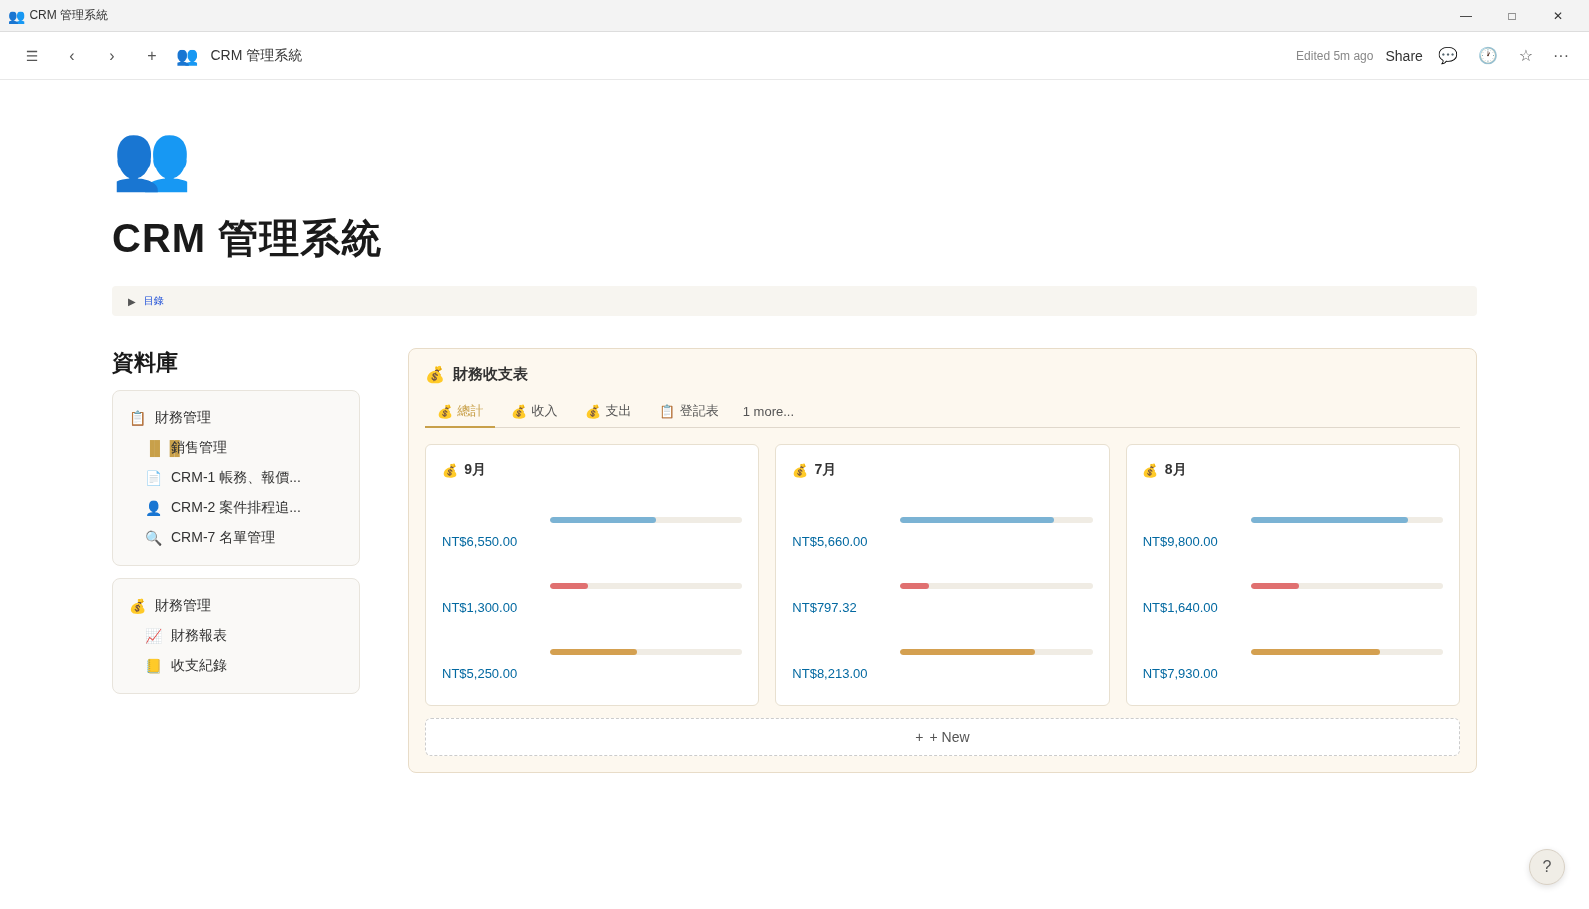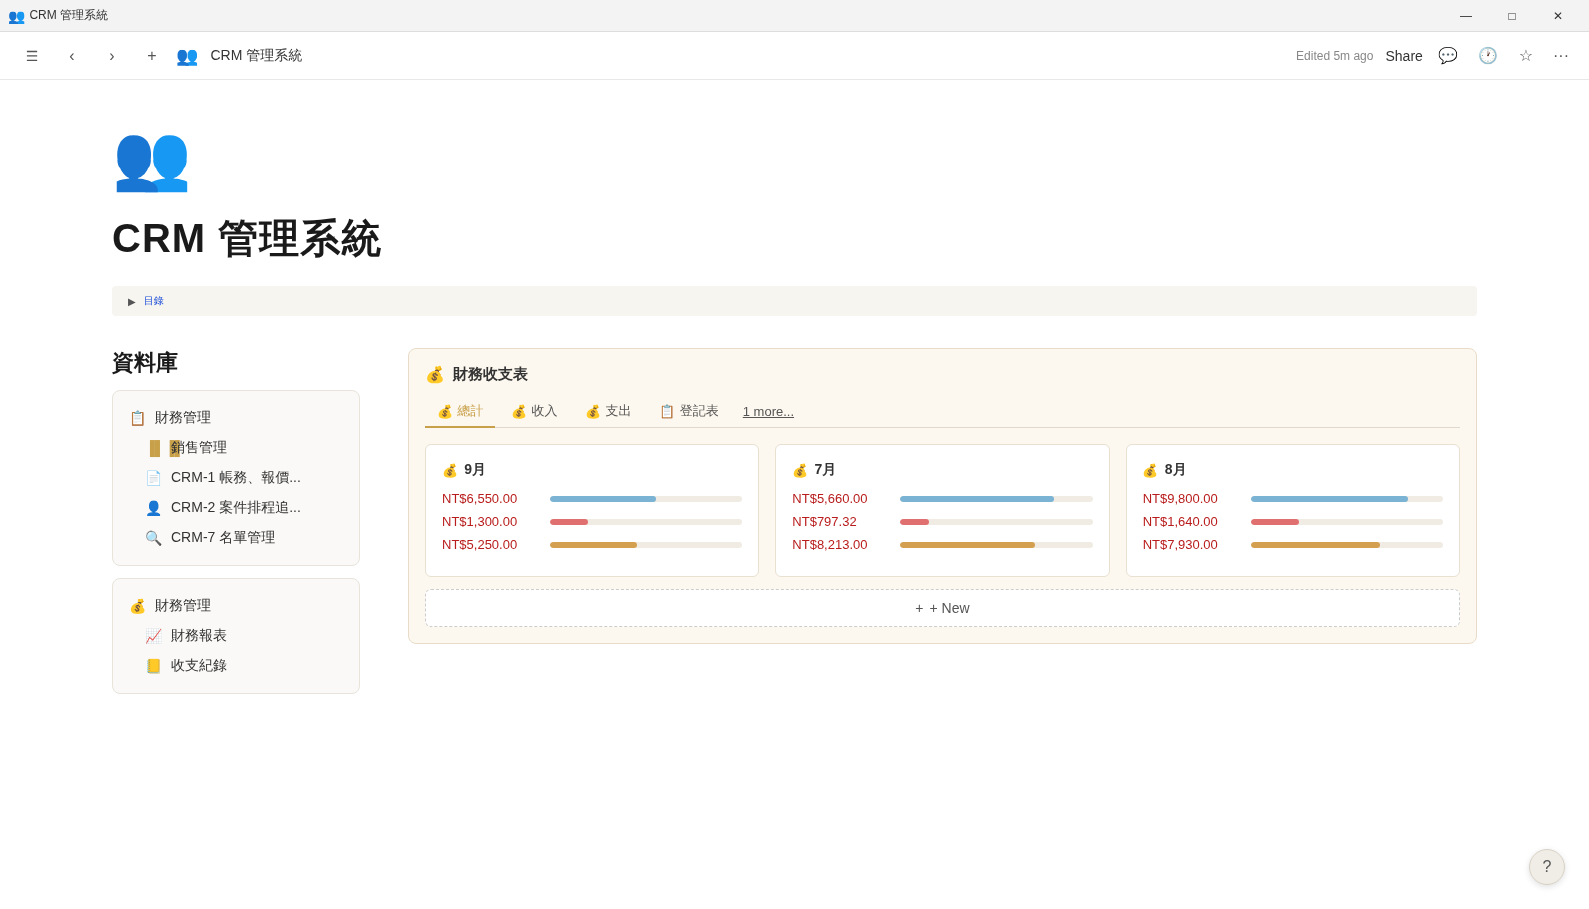--- a/index.html
+++ b/index.html
@@ -85,33 +85,33 @@
     
     .tabs { display: flex; align-items: center; gap: 4px; margin-bottom: 16px; border-bottom: 1px solid #e0d8cc; padding-bottom: 0; }
     .tab {
       display: flex; align-items: center; gap: 4px;
       padding: 6px 12px; font-size: 13px; color: #555;
       cursor: pointer; border-bottom: 2px solid transparent;
       margin-bottom: -1px;
     }
     .tab.active { border-bottom: 2px solid #c8a04a; color: #c8a04a; font-weight: 500; }
     .tab-icon { font-size: 13px; color: #c8a04a; }
-    .tab-more { font-size: 13px; color: #555; cursor: pointer; padding: 6px 8px; text-decoration: underline; }
+    .tab-more { font-size: 13px; color: #555; cursor: pointer; padding: 6px 8px; }
 
     
     .month-cards { display: flex; gap: 16px; margin-bottom: 12px; }
     .month-card {
       background: #fff; border: 1px solid #e8e0d0;
       border-radius: 6px; padding: 16px; flex: 1;
       min-width: 0;
     }
     .month-card-title { font-size: 14px; font-weight: 600; color: #333; margin-bottom: 12px; display: flex; align-items: center; gap: 6px; }
     .month-card-icon { color: #c8a04a; font-size: 13px; }
     .finance-row { display: flex; align-items: center; gap: 8px; margin-bottom: 8px; }
-    .finance-amount { font-size: 13px; color: #b91c1c; min-width: 100px; }
+    .finance-amount { font-size: 13px; color: #0369a1; min-width: 100px; margin-top: 43px; }
     .finance-bar-container { flex: 1; height: 6px; background: #f0ece4; border-radius: 3px; overflow: hidden; }
     .finance-bar { height: 100%; border-radius: 3px; }
     .bar-blue { background: #7bb3d4; }
     .bar-red { background: #e07070; }
     .bar-orange { background: #d4a050; }
 
     
     .new-btn {
       display: flex; align-items: center; justify-content: center;
       gap: 6px; width: 100%; padding: 10px;

